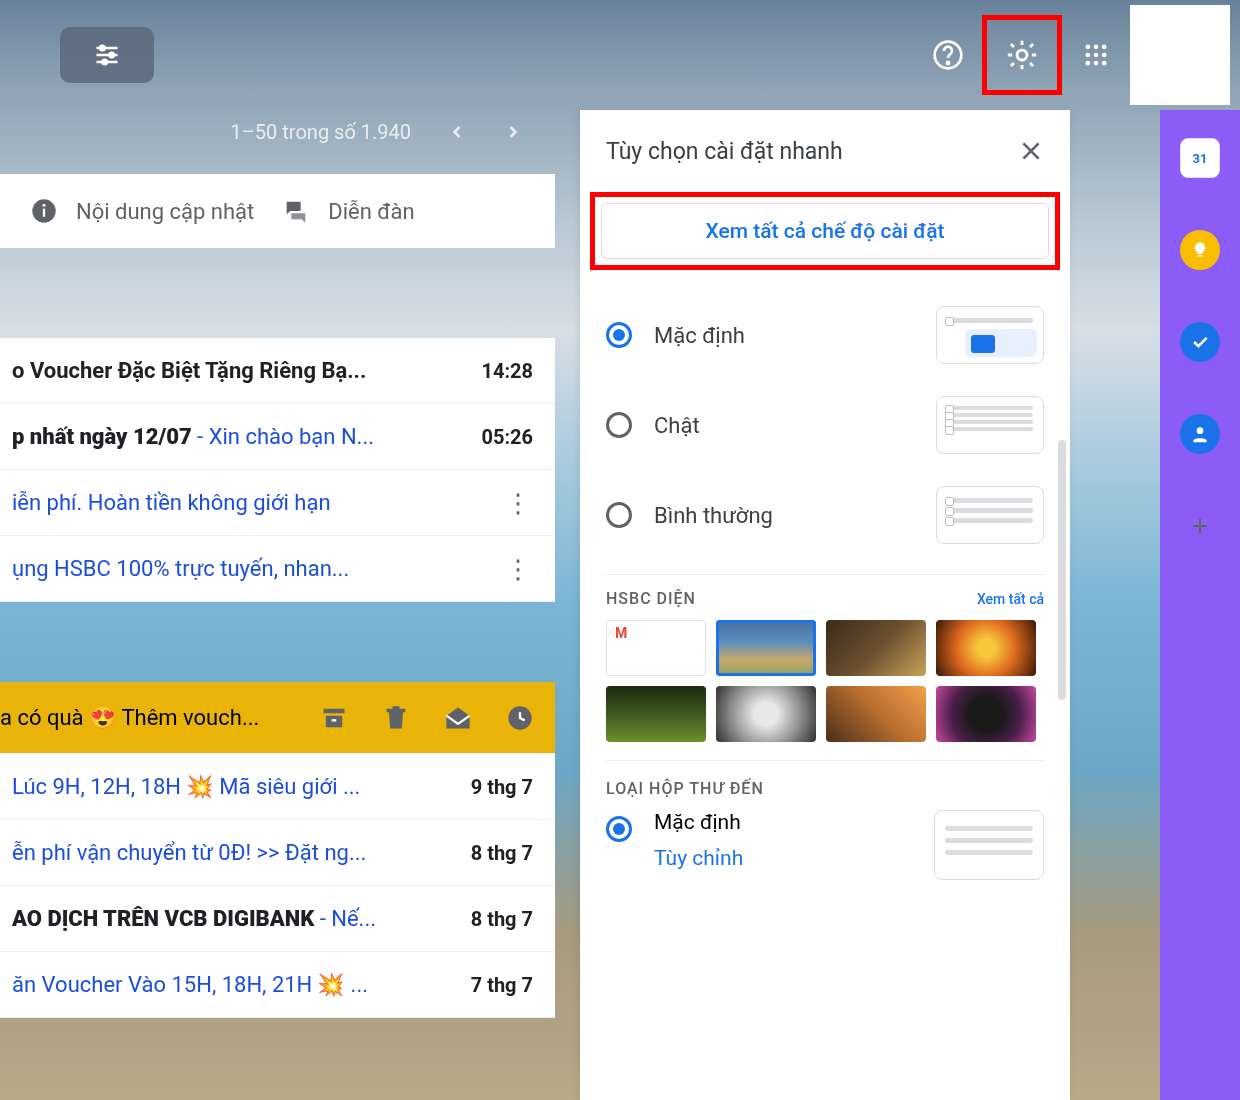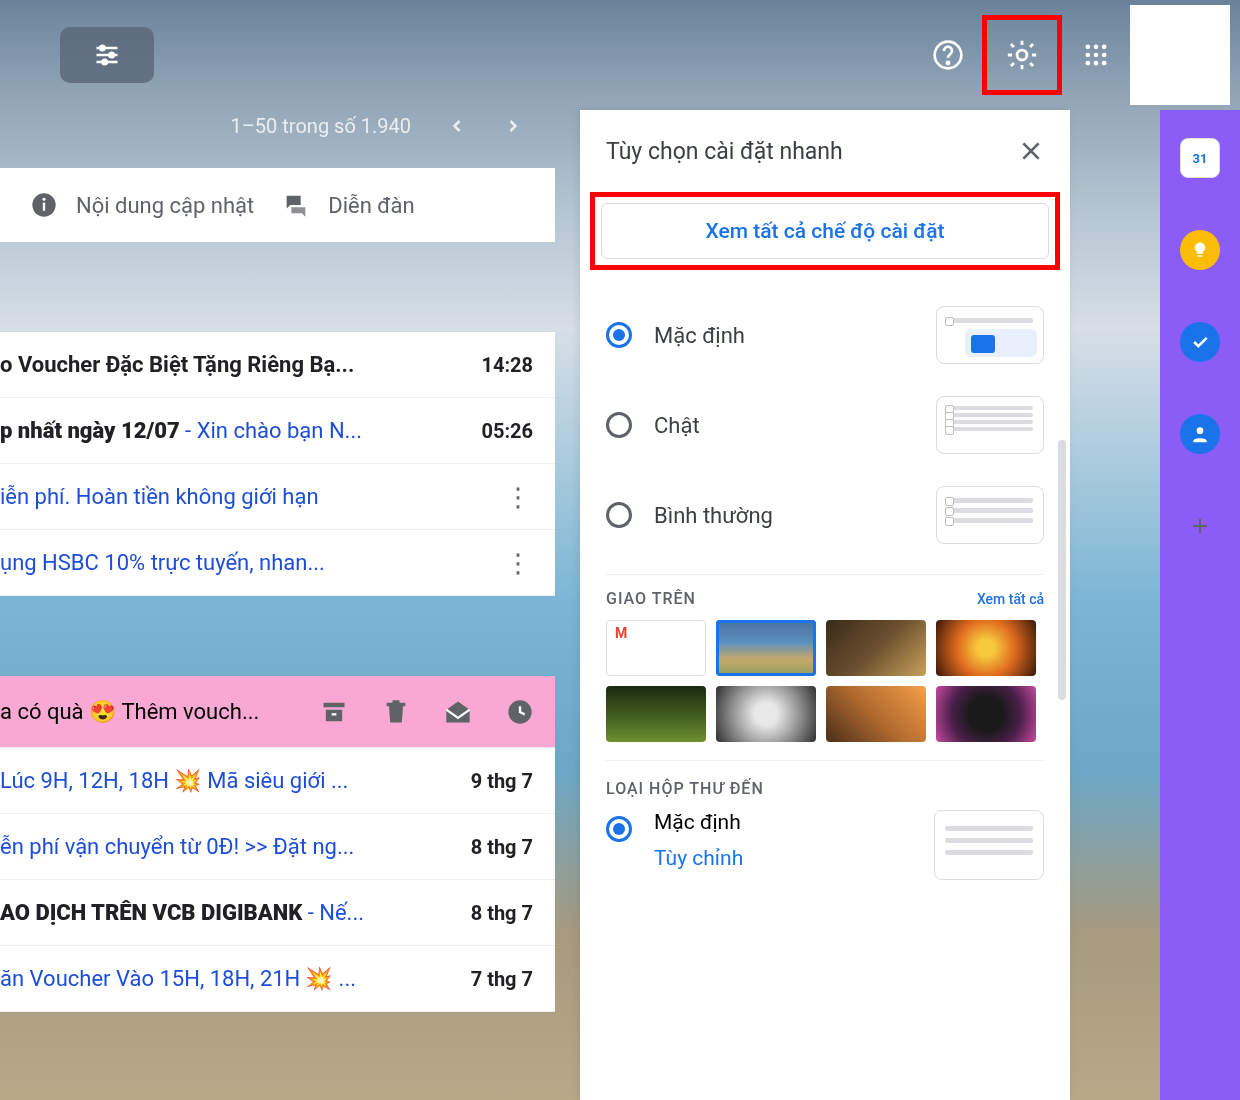--- a/index.html
+++ b/index.html
@@ -45,53 +45,53 @@
     border: 5px solid #f00;
     width: 80px; height: 80px;
     border-radius: 0;
   }
   .account-box {
     width: 100px; height: 100px; background: #fff;
     display: flex; align-items: center; justify-content: center;
   }
   
   .inbox-col {
-    position: absolute; top: 96px; left: 0;
+    position: absolute; top: 102px; left: 0;
     width: 555px; bottom: 0; z-index: 3;
   }
   .pager {
     height: 60px; display: flex; align-items: center;
     justify-content: flex-end; gap: 16px; padding-right: 22px;
     color: #e9eef3; font-size: 20px;
   }
   .pager .count { margin-right: 10px; color: #e9eef3; }
   .pager .chev { width:40px; height:40px; display:flex;align-items:center;justify-content:center;color:#e9eef3; border-radius:50%;}
   .tabs-row {
     margin-top: 12px;
     height: 74px; background: #fff; display: flex; align-items: center;
     gap: 28px; padding: 0 30px; font-size: 22px; color: #5f6368;
   }
   .tabs-row .tab { display:flex; align-items:center; gap:18px; }
   .email-list { margin-top: 90px; }
   .email-row {
     background: #fff; height: 66px; display:flex; align-items:center;
-    justify-content: space-between; padding: 0 22px 0 0px;
+    justify-content: space-between; padding: 0 22px 0 12px;
     border-bottom: 1px solid #eceff1; font-size: 22px; color:#202124;
   }
   .email-row.unread .subj { font-weight: 700; }
   .email-row .subj {
     white-space: nowrap; overflow: hidden; text-overflow: ellipsis;
     flex: 1; padding-right: 12px;
   }
   .email-row .time { font-weight: 700; font-size: 20px; color:#202124; }
   .email-row .snippet { color:#1d4ed8; font-weight:400;}
   .email-row .kebab { width:30px; text-align:center; color:#5f6368; font-size:26px;}
   .gap-block { height: 80px; }
   .selected-row {
-    background:#f9a8d4; height:72px; display:flex; align-items:center;
+    background:#eab308; height:72px; display:flex; align-items:center;
     justify-content:space-between; padding:0 18px 0 0; font-size:22px;
     border-bottom:1px solid #eceff1;
   }
   .selected-row .subj { flex:1; white-space:nowrap; overflow:hidden; text-overflow:ellipsis;}
   .selected-row .acts { display:flex; gap:28px; color:#5f6368;}
   .selected-row .act { width:34px; height:34px; display:flex;align-items:center;justify-content:center;}
   
   .qsettings {
     position:absolute; top:110px; right:170px; width:490px;
     bottom:0; background:#fff; z-index:6;
@@ -261,21 +261,21 @@
     </div>
     <div class="email-row unread">
       <span class="subj"><b>p nhất ngày 12/07</b><span class="snippet"> - Xin chào bạn N...</span></span>
       <span class="time">05:26</span>
     </div>
     <div class="email-row">
       <span class="subj snippet">iễn phí. Hoàn tiền không giới hạn</span>
       <span class="kebab">⋮</span>
     </div>
     <div class="email-row">
-      <span class="subj snippet">ụng HSBC 10% trực tuyến, nhan...</span>
+      <span class="subj snippet">ụng HSBC 100% trực tuyến, nhan...</span>
       <span class="kebab">⋮</span>
     </div>
 
     <div class="gap-block"></div>
 
     <div class="selected-row">
       <span class="subj">a có quà 😍 Thêm vouch...</span>
       <div class="acts">
         <div class="act">
             <svg width="28" height="28" viewBox="0 0 24 24" fill="#5f6368">
@@ -373,21 +373,21 @@
       <div class="density-preview">
         <div class="line sq"></div>
           <div class="line sq"></div>
           <div class="line sq"></div>
       </div>
     </div>
 
     <hr style="border:none;border-top:1px solid #eceff1;margin:14px 0;">
 
     <div class="qs-row-head">
-      <div class="qs-section-title" style="margin:0">GIAO TRÊN</div>
+      <div class="qs-section-title" style="margin:0">HSBC DIỆN</div>
       <span class="qs-link">Xem tất cả</span>
     </div>
     <div class="themes">
       <div class="theme t0"></div>
       <div class="theme t1 sel"></div>
       <div class="theme t2"></div>
       <div class="theme t3"></div>
       <div class="theme t4"></div>
       <div class="theme t5"></div>
       <div class="theme t6"></div>

